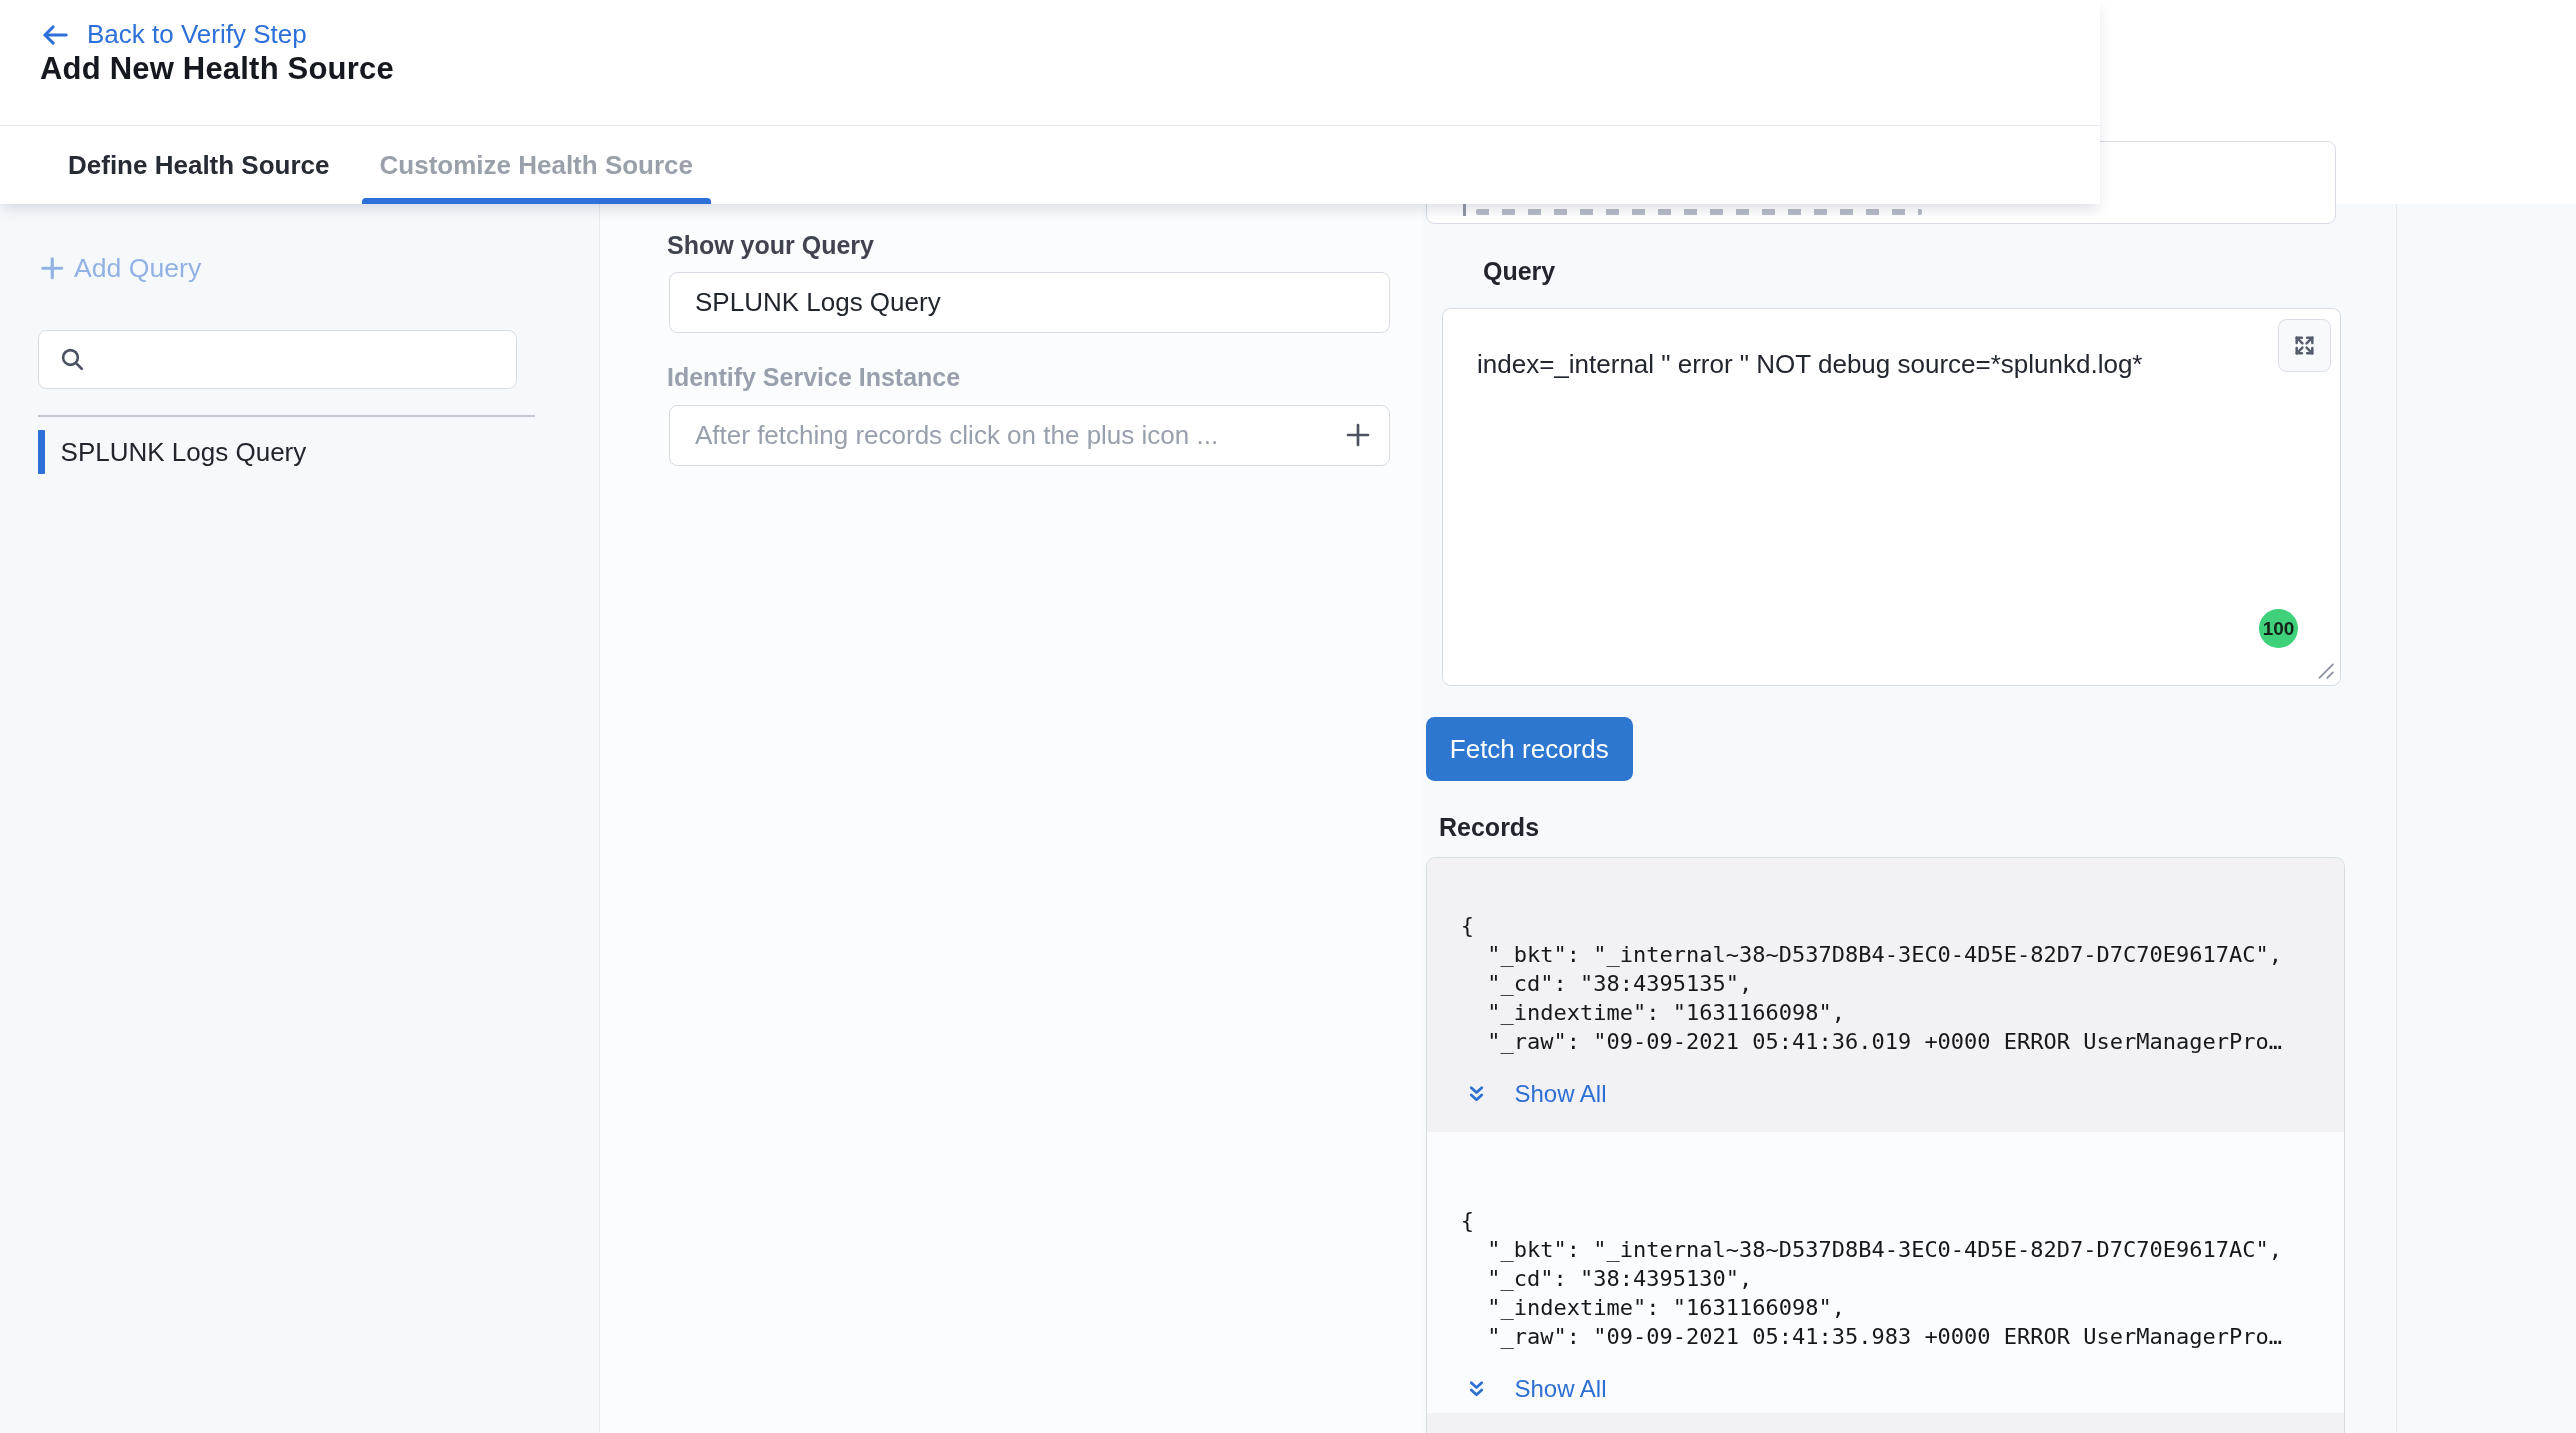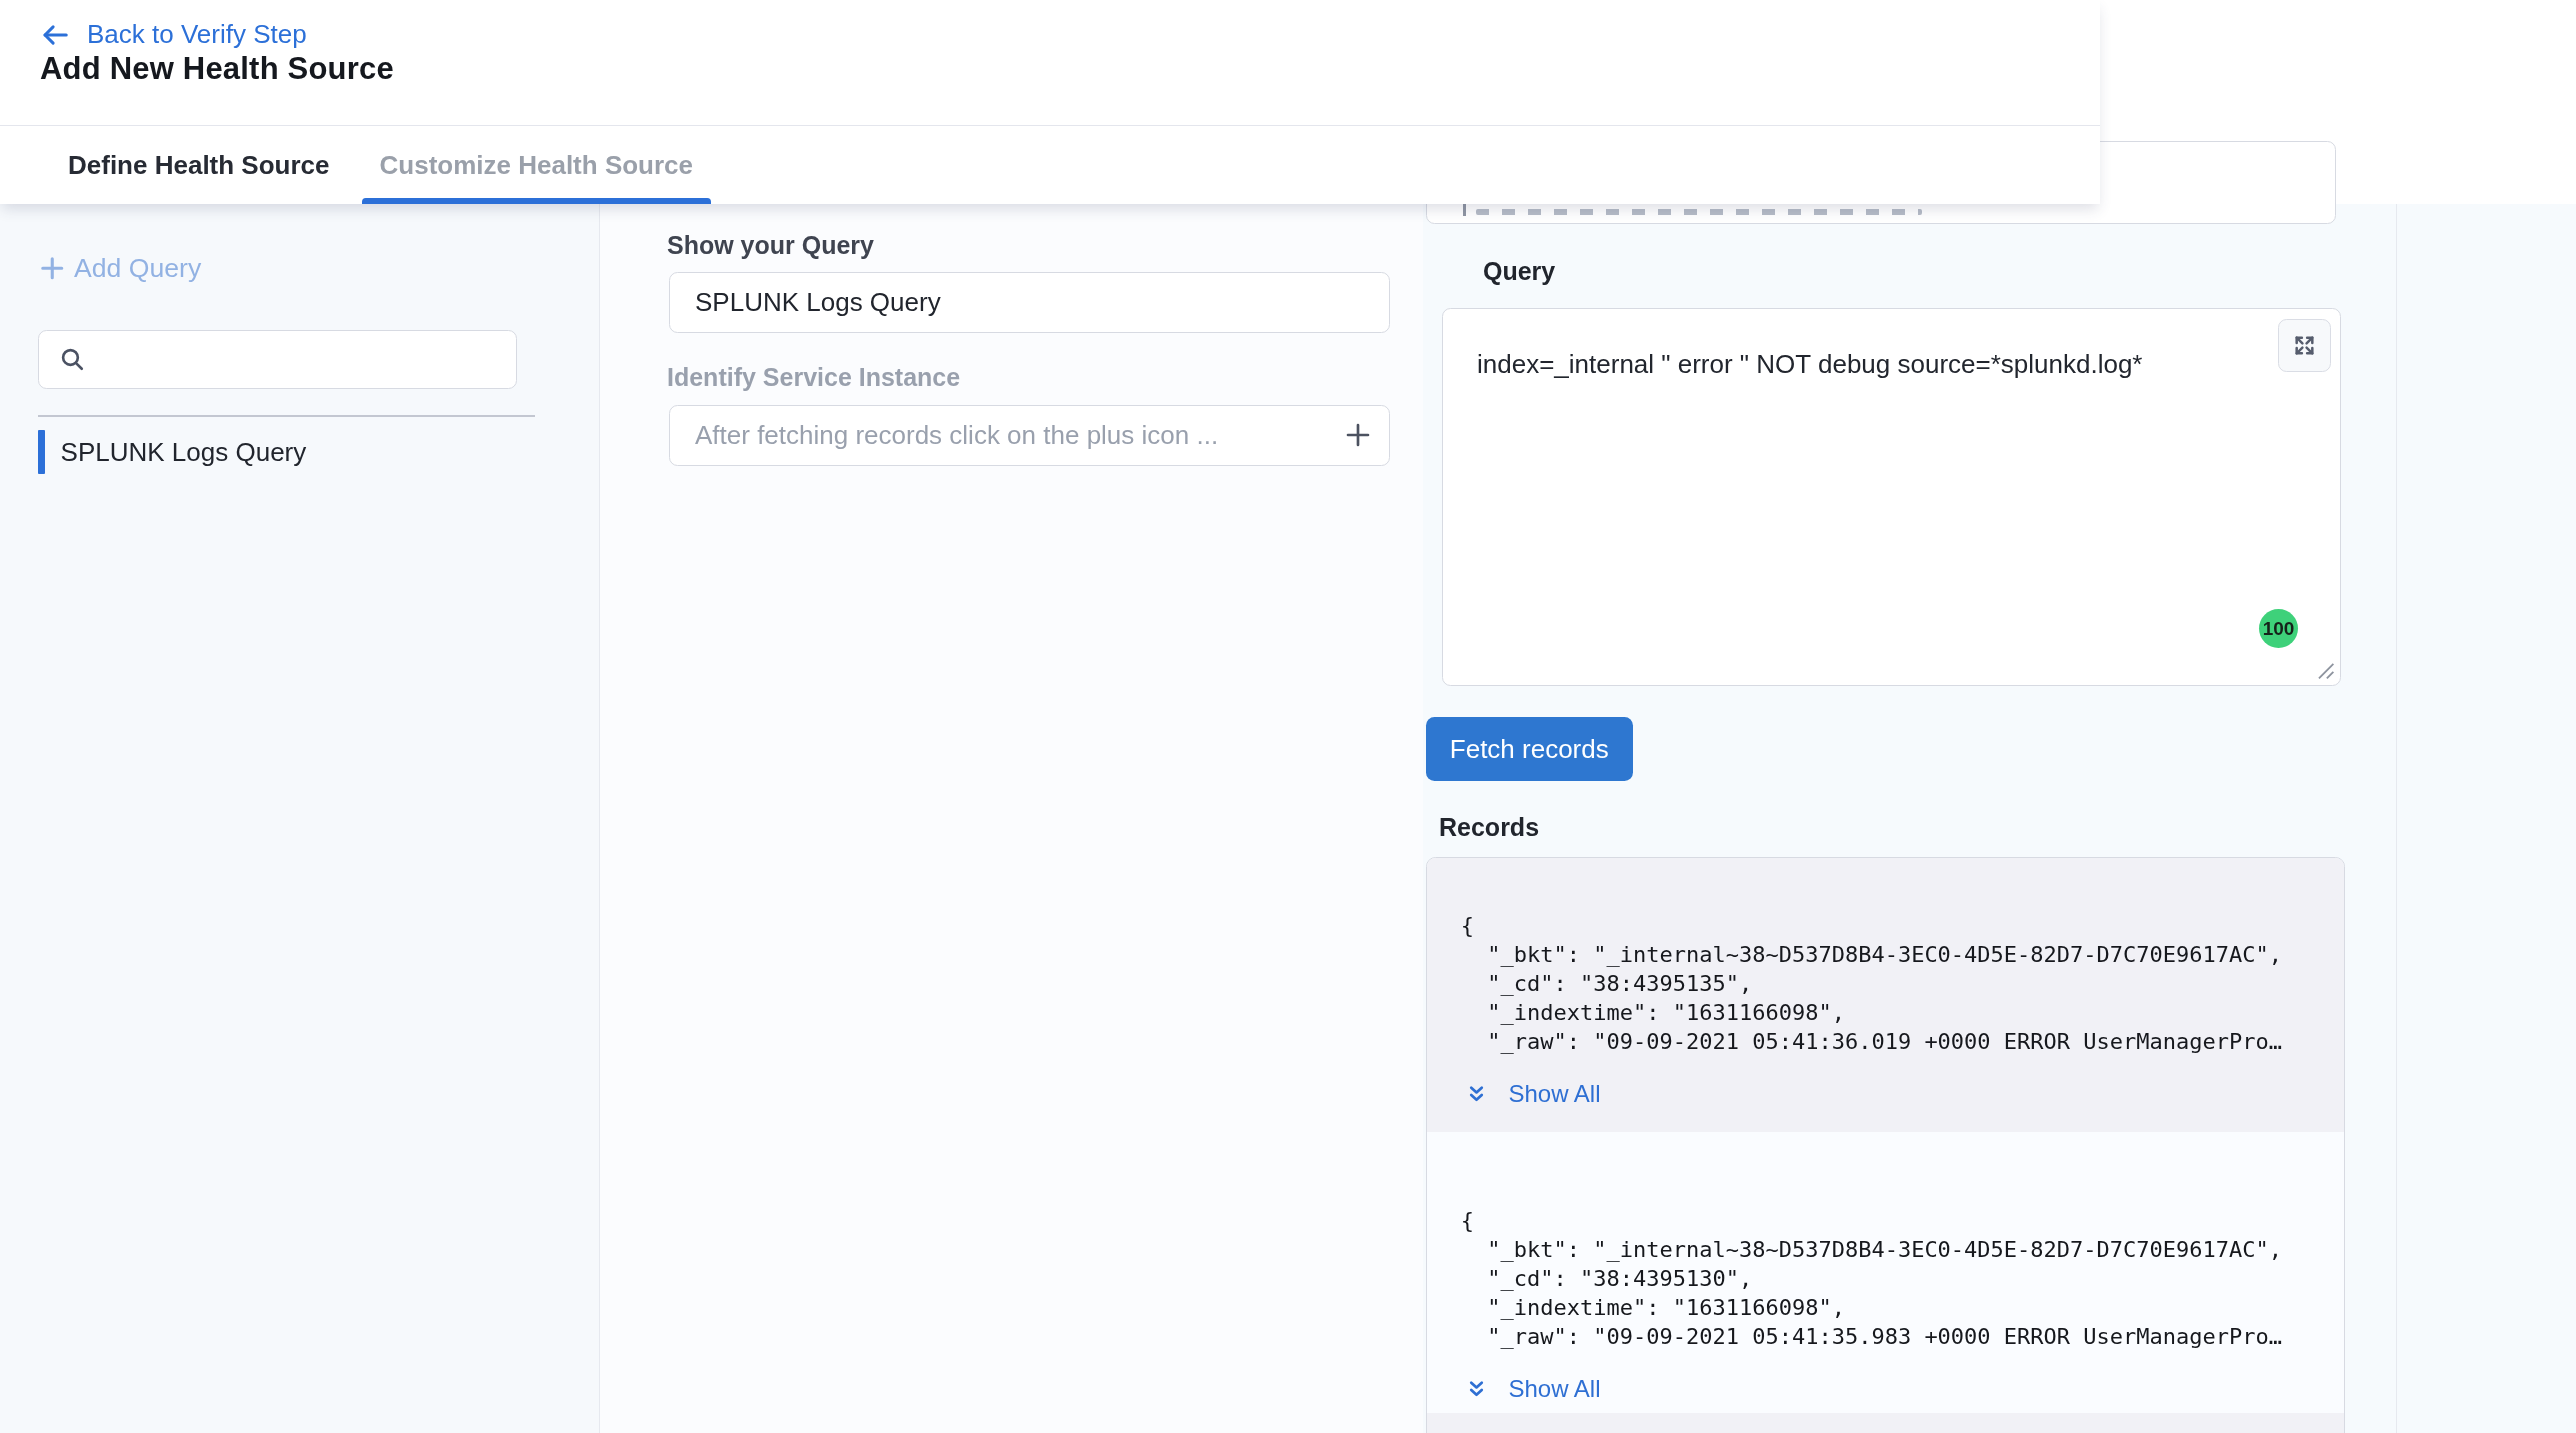--- a/index.html
+++ b/index.html
@@ -118,21 +118,21 @@
   .record-card { padding:53px 28.5px 0 34px; }
   .record-gray { background:#f1f1f6; }
   .card-1 { height:274px; }
   .card-2 { height:281px; padding-top:74px; }
   .card-3 { height:109px; }
   pre.record-json {
     margin:0; font-family:"DejaVu Sans Mono", monospace;
     font-size:22px; line-height:29px; color:#16181d; white-space:pre;
   }
   .show-all {
-    display:flex; align-items:center; gap:21px; margin-top:24px; margin-left:5.7px;
+    display:flex; align-items:center; gap:27px; margin-top:24px; margin-left:5.7px;
     color:#2e6fd3; font-size:24px; font-weight:500; cursor:pointer; width:max-content;
   }
 </style>
 </head>
 <body>
 
 <div class="header-wrap">
   <div class="topbar">
     <div class="back-link">
       <span style="line-height:0;">

